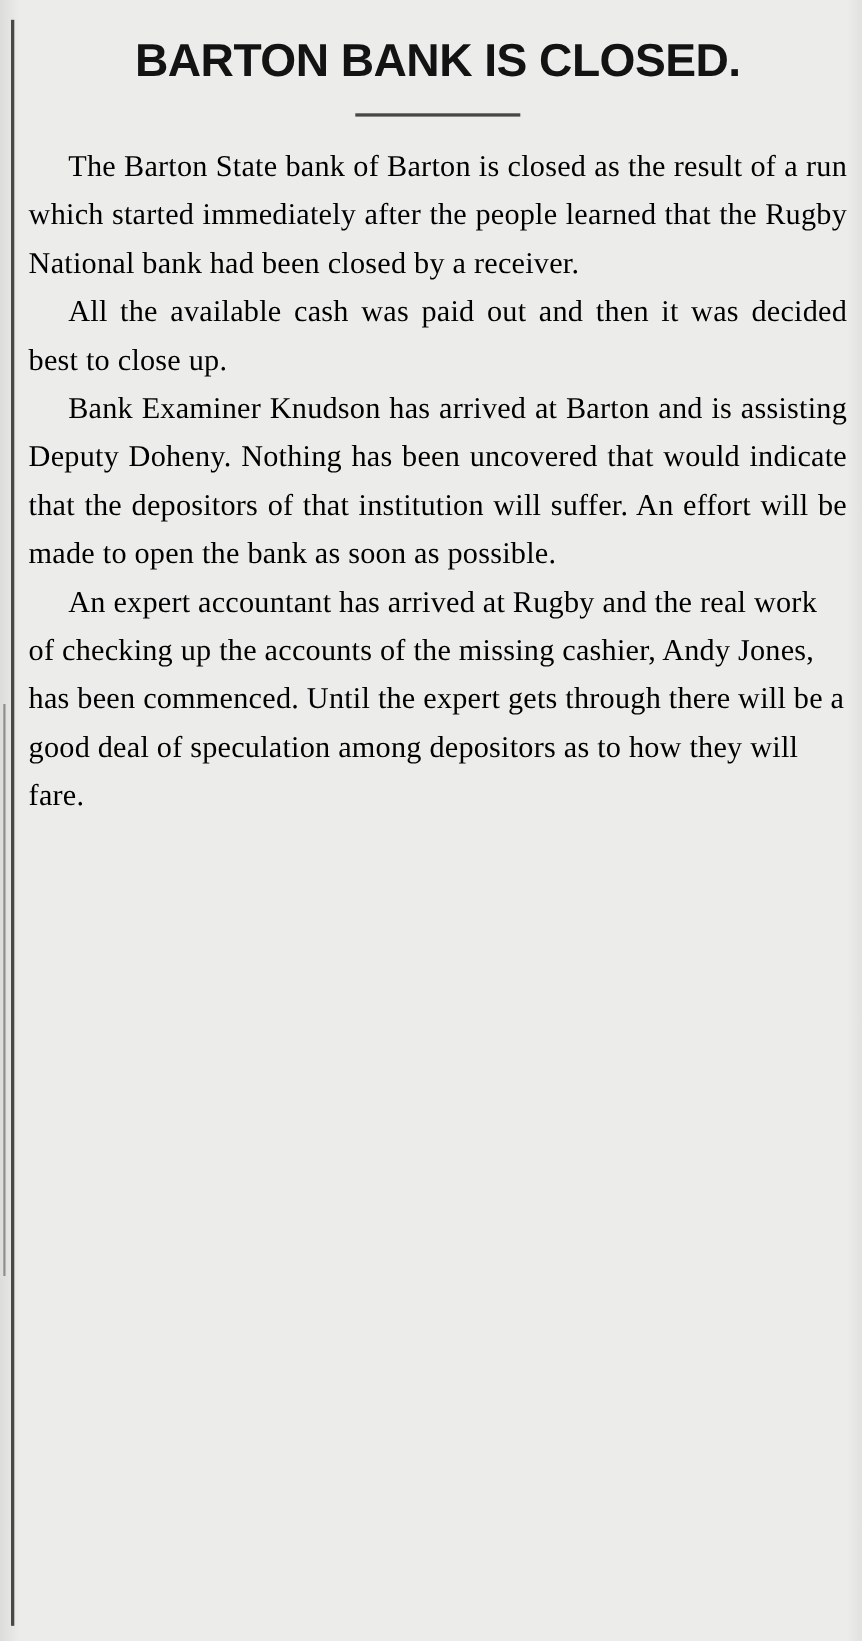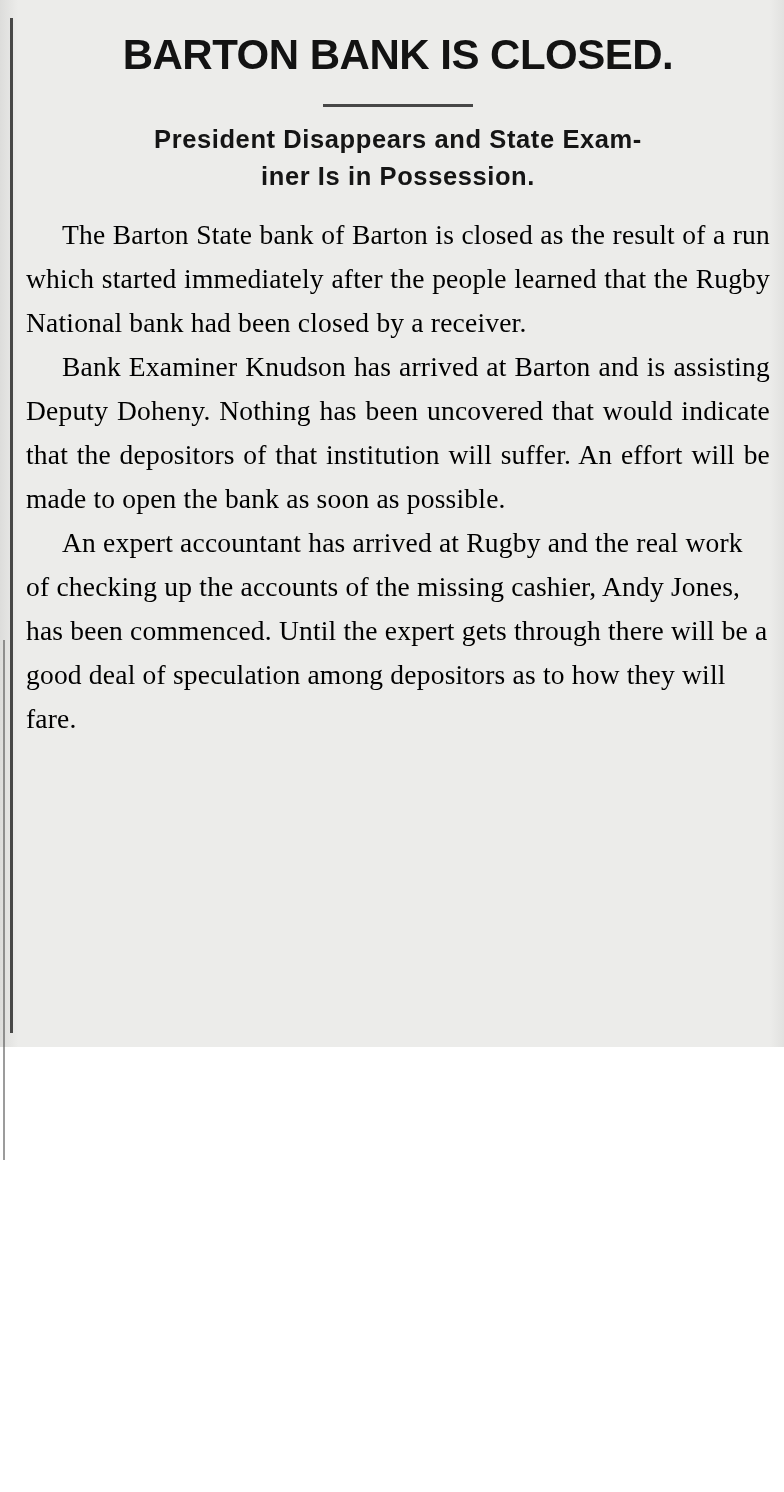--- a/index.html
+++ b/index.html
@@ -9,21 +9,21 @@
   }
   body {
     width: 784px;
     height: 1492px;
     overflow: hidden;
     font-family: "Liberation Serif", serif;
   }
   .page {
     position: relative;
     width: 784px;
-    height: 1047px;
+    height: 1492px;
     background: #e9e9e7;
     box-sizing: border-box;
   }
   
   .paper {
     position: absolute;
     inset: 0;
     background:
       linear-gradient(90deg, rgba(150,150,150,0.18) 0px, rgba(255,255,255,0) 18px),
       linear-gradient(270deg, rgba(150,150,150,0.12) 0px, rgba(255,255,255,0) 14px),
@@ -114,25 +114,22 @@
   <div class="rule-left2"></div>
 
   <div class="content">
 
     <h1 class="headline">BARTON BANK IS CLOSED.</h1>
 
     <div class="divider-wrap">
       <span class="divider"></span>
     </div>
 
-    <h2 class="subhead">
-      <span>President Disappears and State Exam-</span>
-      <span class="line2">iner Is in Possession.</span>
-    </h2>
 
     <div class="body">
       <p>The Barton State bank of Barton is closed as the result of a run which started immediately after the people learned that the Rugby National bank had been closed by a receiver.</p>
+      <p>All the available cash was paid out and then it was decided best to close up.</p>
       <p>Bank Examiner Knudson has arrived at Barton and is assisting Deputy Doheny. Nothing has been uncovered that would indicate that the depositors of that institution will suffer. An effort will be made to open the bank as soon as possible.</p>
       <p>An expert accountant has arrived at Rugby and the real work of checking up the accounts of the missing cashier, Andy Jones, has been commenced. Until the expert gets through there will be a good deal of speculation among depositors as to how they will fare.</p>
     </div>
 
   </div>
 </div>
 
 </body></html>

